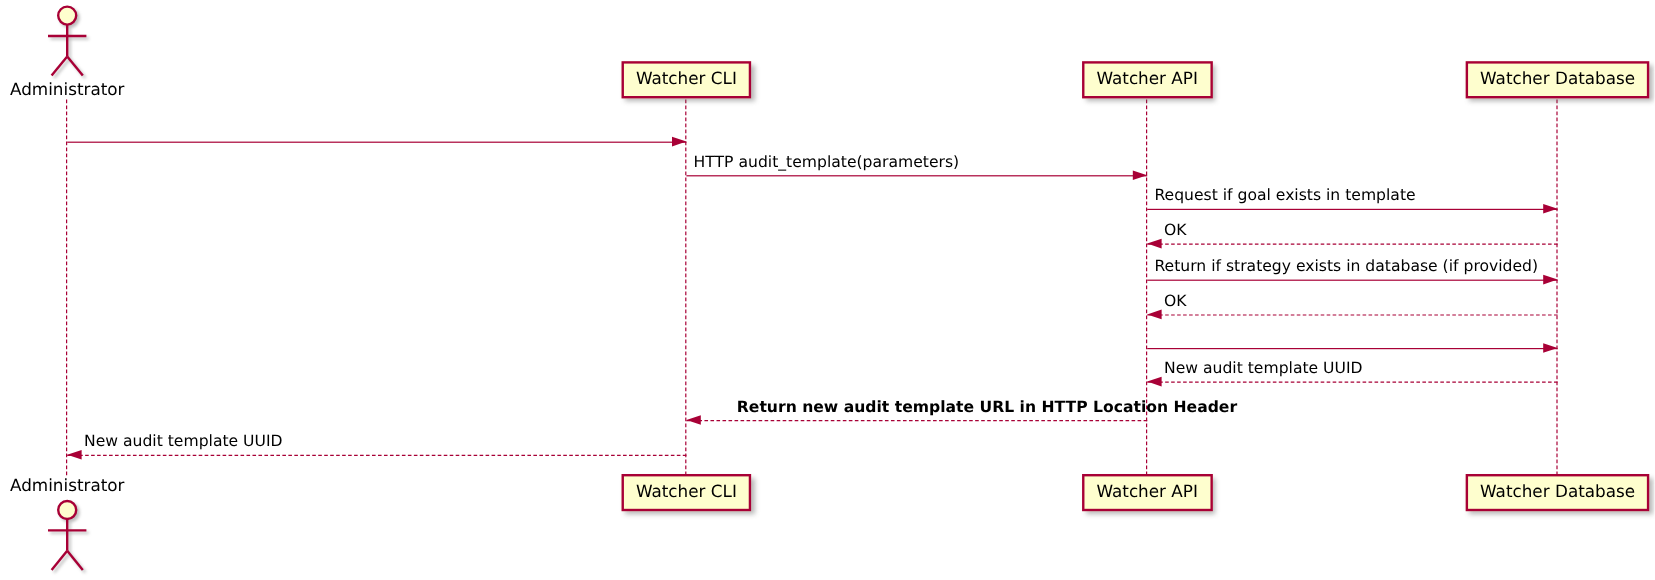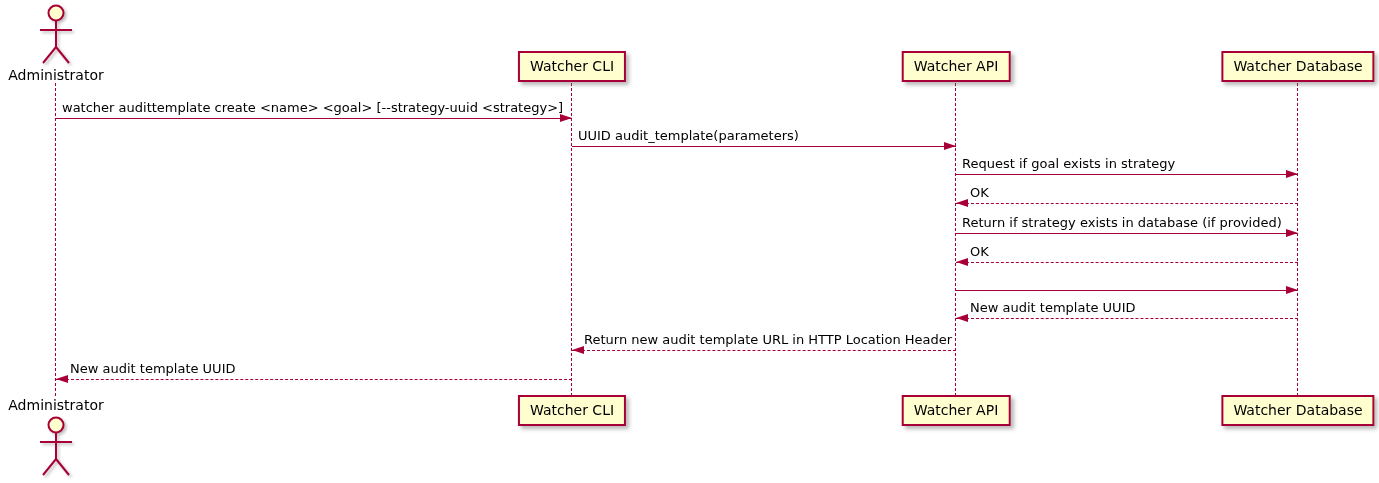--- a/index.html
+++ b/index.html
@@ -76,40 +76,39 @@
     <div class="pbox" style="left: 572px; top: 51px;">Watcher CLI</div>
     <div class="pbox" style="left: 572px; top: 395px;">Watcher CLI</div>
     <div class="lifeline" style="left: 955px; top: 83px; height: 313px;"></div>
     <div class="pbox" style="left: 956px; top: 51px;">Watcher API</div>
     <div class="pbox" style="left: 956px; top: 395px;">Watcher API</div>
     <div class="lifeline" style="left: 1297px; top: 83px; height: 313px;"></div>
     <div class="pbox" style="left: 1298px; top: 51px;">Watcher Database</div>
     <div class="pbox" style="left: 1298px; top: 395px;">Watcher Database</div>
     <div class="mline" style="left: 56px; top: 118px; width: 516px;"></div>
     <div class="mhead right" style="left: 560px; top: 114px;"></div>
-    <div class="mlabel" style="left: 62px; top: 100px;">watcher audittemplate create &lt;name&gt; &lt;goal&gt; [--strategy-uuid &lt;strategy&gt;]</div>
     <div class="mline" style="left: 572px; top: 146px; width: 384px;"></div>
     <div class="mhead right" style="left: 944px; top: 142px;"></div>
-    <div class="mlabel" style="left: 578px; top: 128px;">UUID audit_template(parameters)</div>
+    <div class="mlabel" style="left: 578px; top: 128px;">HTTP audit_template(parameters)</div>
     <div class="mline" style="left: 956px; top: 174px; width: 342px;"></div>
     <div class="mhead right" style="left: 1286px; top: 170px;"></div>
-    <div class="mlabel" style="left: 962px; top: 156px;">Request if goal exists in strategy</div>
+    <div class="mlabel" style="left: 962px; top: 156px;">Request if goal exists in template</div>
     <div class="mline dashed" style="left: 956px; top: 203px; width: 342px;"></div>
     <div class="mhead left" style="left: 956px; top: 199px;"></div>
     <div class="mlabel" style="left: 970px; top: 185px;">OK</div>
     <div class="mline" style="left: 956px; top: 233px; width: 342px;"></div>
     <div class="mhead right" style="left: 1286px; top: 229px;"></div>
     <div class="mlabel" style="left: 962px; top: 215px;">Return if strategy exists in database (if provided)</div>
     <div class="mline dashed" style="left: 956px; top: 262px; width: 342px;"></div>
     <div class="mhead left" style="left: 956px; top: 258px;"></div>
     <div class="mlabel" style="left: 970px; top: 244px;">OK</div>
     <div class="mline" style="left: 956px; top: 290px; width: 342px;"></div>
     <div class="mhead right" style="left: 1286px; top: 286px;"></div>
     <div class="mline dashed" style="left: 956px; top: 318px; width: 342px;"></div>
     <div class="mhead left" style="left: 956px; top: 314px;"></div>
     <div class="mlabel" style="left: 970px; top: 300px;">New audit template UUID</div>
     <div class="mline dashed" style="left: 572px; top: 350px; width: 384px;"></div>
     <div class="mhead left" style="left: 572px; top: 346px;"></div>
-    <div class="mlabel" style="left: 584px; top: 332px;">Return new audit template URL in HTTP Location Header</div>
+    <div class="mlabel" style="left: 614px; top: 332px; font-weight: bold;">Return new audit template URL in HTTP Location Header</div>
     <div class="mline dashed" style="left: 56px; top: 379px; width: 516px;"></div>
     <div class="mhead left" style="left: 56px; top: 375px;"></div>
     <div class="mlabel" style="left: 70px; top: 361px;">New audit template UUID</div>
   </div>
 
 </body></html>

